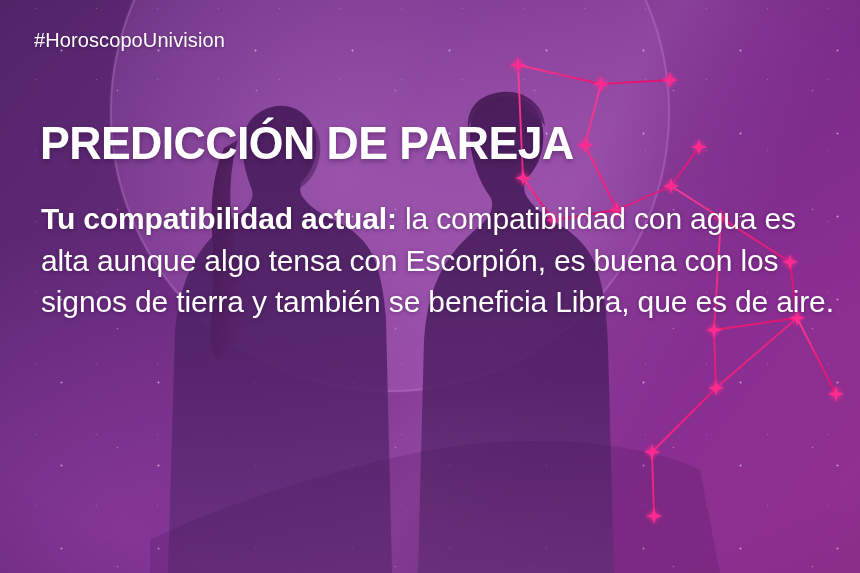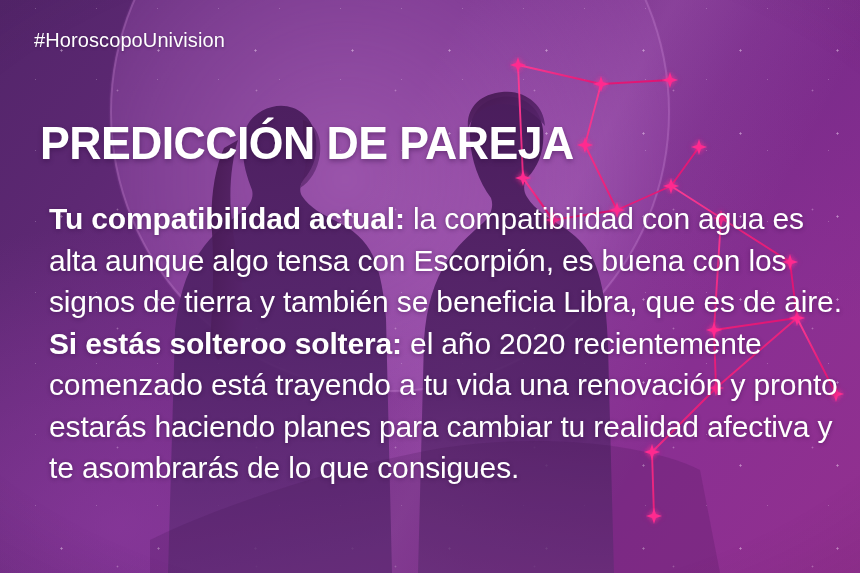--- a/index.html
+++ b/index.html
@@ -152,21 +152,20 @@
     position: absolute;
     left: 41px;
     top: 198px;
     width: 800px;
     font-size: 30px;
     line-height: 41.5px;
     color: #ffffff;
     font-weight: 400;
     letter-spacing: -0.15px;
     text-shadow: 0 1px 4px rgba(40,8,55,0.42);
-    margin-left: 8px;
   }
   #body-copy .lead {
     font-weight: 700;
   }
   .para { margin: 0; }
 </style>
 </head>
 <body>
 
 <div id="card">
@@ -312,17 +311,16 @@
   <div class="layer" id="bg-vignette"></div>
 
   <div id="content">
 
     <div id="hashtag">#HoroscopoUnivision</div>
 
     <h1 id="headline">PREDICCIÓN DE PAREJA</h1>
 
     <div id="body-copy">
       <p class="para"><span class="lead">Tu compatibilidad actual:</span><span> la compatibilidad con agua es alta aunque algo tensa con Escorpión, es buena con los signos de tierra y también se beneficia Libra, que es de aire.</span></p>
-      <p class="para"><span class="lead">Si estás solteroo soltera:</span><span> el año 2020 recientemente comenzado está trayendo a tu vida una renovación y pronto estarás haciendo planes para cambiar tu realidad afectiva y te asombrarás de lo que consigues.</span></p>
     </div>
 
   </div>
 </div>
 
 </body></html>

